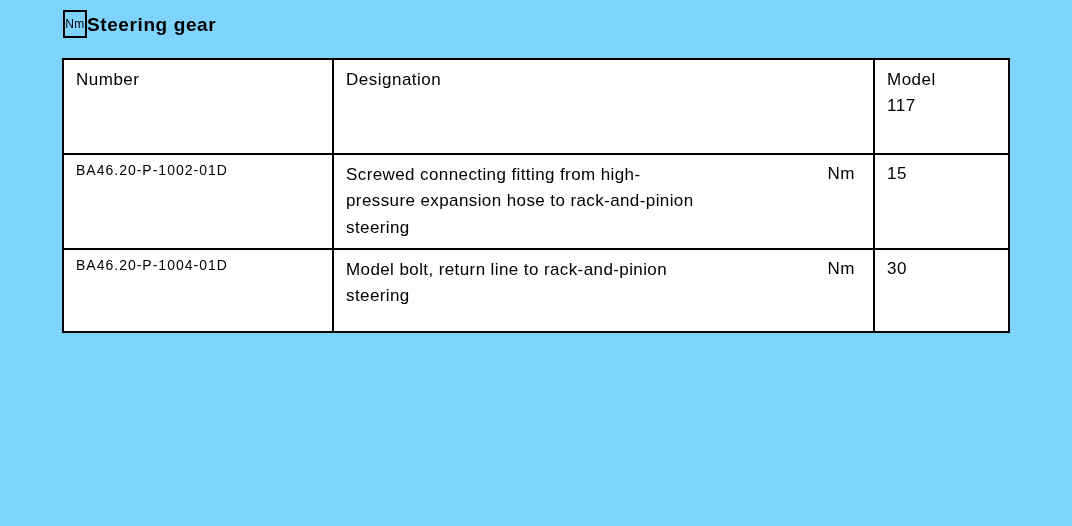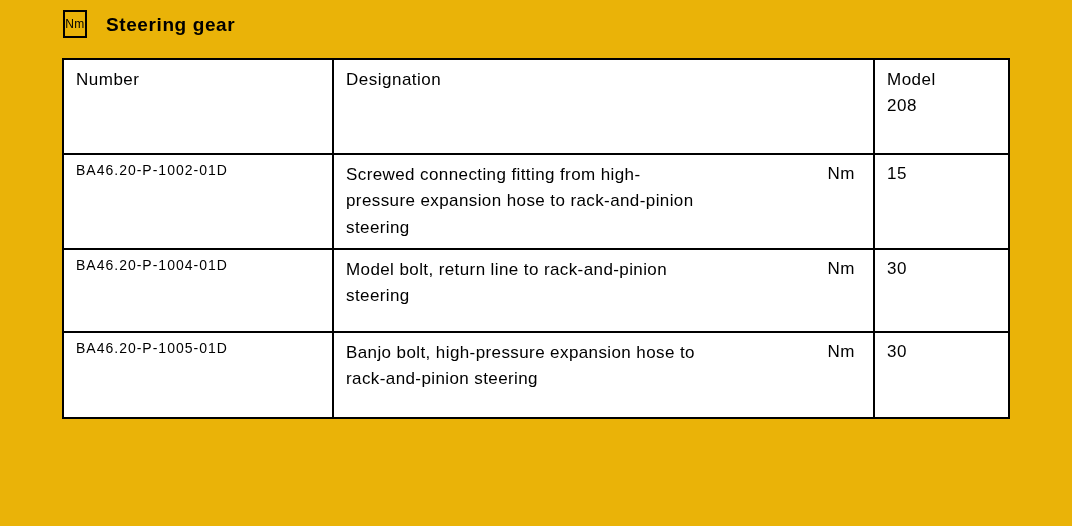--- a/index.html
+++ b/index.html
@@ -5,21 +5,21 @@
   * { margin: 0; padding: 0; box-sizing: border-box; }
   html, body { background: #ffffff; }
   body {
     font-family: "Liberation Sans", "DejaVu Sans", sans-serif;
     color: #000000;
   }
   .page {
     position: relative;
     width: 1072px;
     height: 526px;
-    background: #eab308;
+    background: #7dd3fc;
     overflow: hidden;
   }
   .doc-header {
     position: absolute;
     left: 63px;
     top: 10px;
     display: flex;
     align-items: flex-start;
   }
   .unit-badge {
@@ -27,21 +27,20 @@
     height: 28px;
     border: 2px solid #000000;
     font-size: 12px;
     letter-spacing: 0.5px;
     display: flex;
     align-items: center;
     justify-content: center;
     line-height: 1;
   }
   .doc-title {
-    margin-left: 19px;
     padding-top: 4px;
     font-size: 19px;
     font-weight: bold;
     letter-spacing: 0.6px;
   }
   .spec-table {
     position: absolute;
     left: 62px;
     top: 58px;
     border-collapse: collapse;
@@ -119,21 +118,21 @@
       <col class="c-number">
       <col class="c-designation">
       <col class="c-model">
     </colgroup>
     <thead>
       <tr class="row-header">
         <th>Number</th>
         <th>Designation</th>
         <th>
           <span class="model-head">Model
-208</span>
+117</span>
         </th>
       </tr>
     </thead>
     <tbody>
       <tr class="row-1">
         <td class="num-cell">BA46.20-P-1002-01D</td>
         <td class="desig-cell">
           <div class="desig-flex">
             <span class="desig-text">Screwed connecting fitting from high-
 pressure expansion hose to rack-and-pinion
@@ -147,27 +146,16 @@
         <td class="num-cell">BA46.20-P-1004-01D</td>
         <td class="desig-cell">
           <div class="desig-flex">
             <span class="desig-text">Model bolt, return line to rack-and-pinion
 steering</span>
             <span class="unit-text">Nm</span>
           </div>
         </td>
         <td class="model-cell">30</td>
       </tr>
-      <tr class="row-3">
-        <td class="num-cell">BA46.20-P-1005-01D</td>
-        <td class="desig-cell">
-          <div class="desig-flex">
-            <span class="desig-text">Banjo bolt, high-pressure expansion hose to
-rack-and-pinion steering</span>
-            <span class="unit-text">Nm</span>
-          </div>
-        </td>
-        <td class="model-cell">30</td>
-      </tr>
     </tbody>
   </table>
 
 </div>
 
 </body></html>

